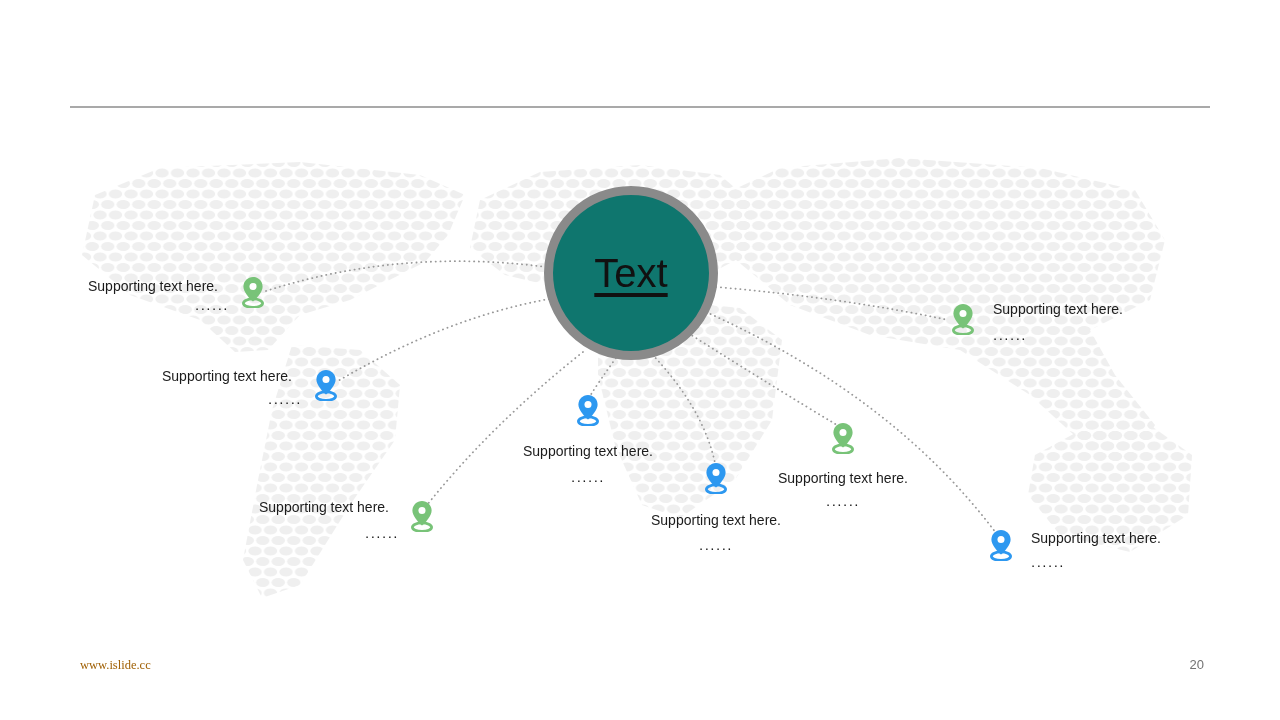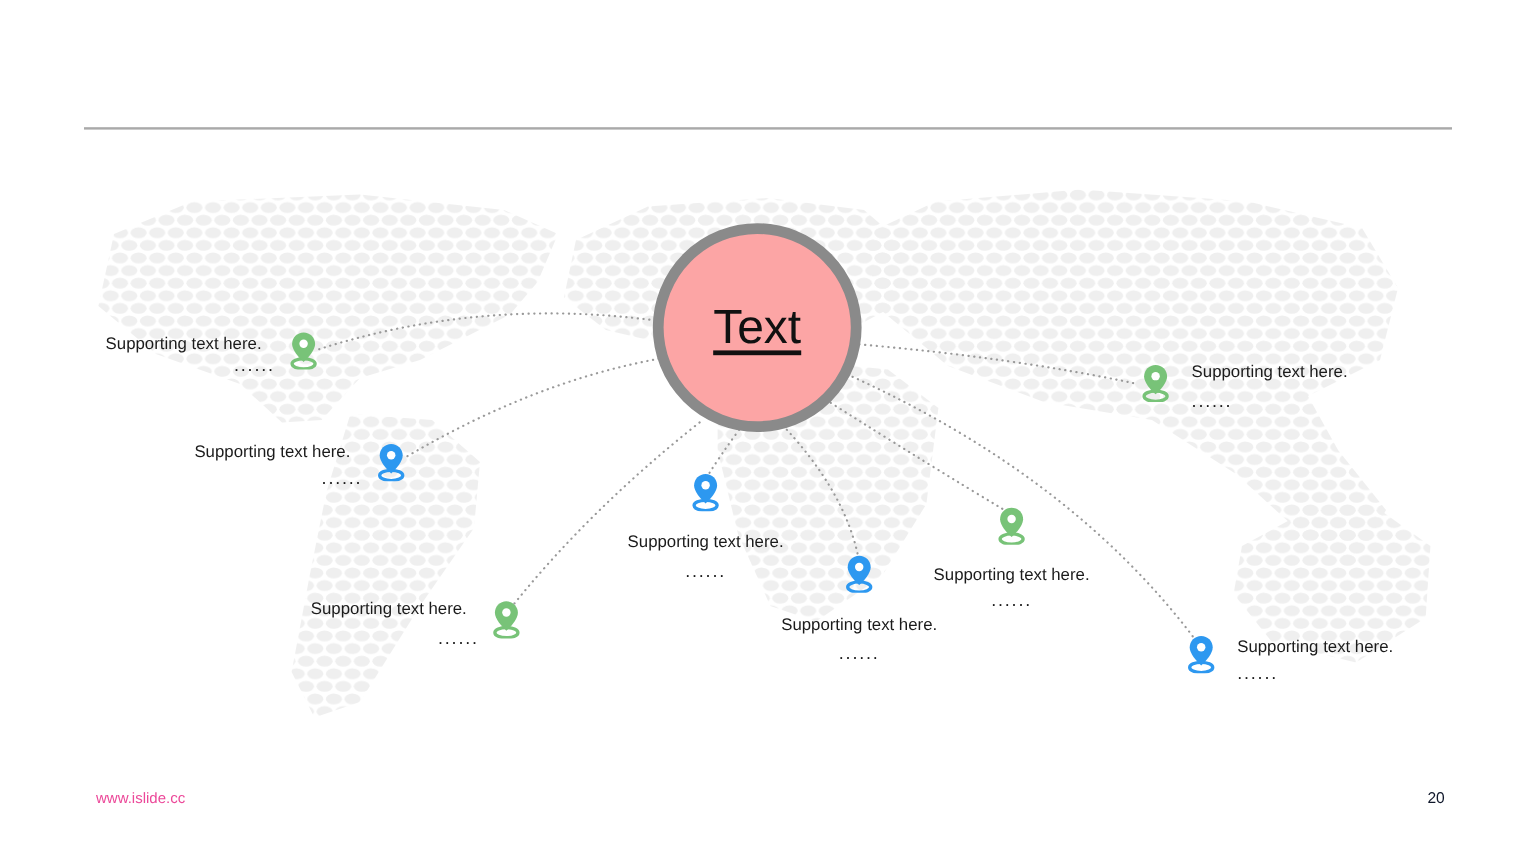--- a/index.html
+++ b/index.html
@@ -11,43 +11,43 @@
   .abs{position:absolute;}
   
   .divider{
     left:70px;top:106px;width:1140px;height:2px;background:#a9a9a9;
   }
   
   .bg-svg{left:0;top:0;width:1280px;height:720px;}
   
   .center-circle{
     left:544px;top:186px;width:156px;height:156px;
-    border:9px solid #8a8a8a;border-radius:50%;background:#fca5a5;
+    border:9px solid #8a8a8a;border-radius:50%;background:#0f766e;
     display:flex;align-items:center;justify-content:center;
   }
   .center-circle .title{
     font-size:40px;color:#111111;text-decoration:underline;
     text-underline-offset:6px;line-height:1;
   }
   
   .pin{width:26px;height:32px;display:block;}
   .pin-green{color:#78C378;}
   .pin-blue{color:#2D98F0;}
   
   .lbl{
     font-size:14px;color:#1b1b1b;white-space:nowrap;line-height:17px;
   }
   .lbl.center{width:136px;text-align:center;}
   .dots6{
     font-size:15px;color:#1b1b1b;letter-spacing:1.5px;line-height:15px;white-space:nowrap;
   }
   .dots6.center{width:136px;text-align:center;}
   
-  .footer-site{left:80px;top:658px;font-size:12.5px;color:#ec4899;}
-  .footer-page{left:1180px;top:657px;width:24px;text-align:right;font-size:13px;color:#0f172a;}
+  .footer-site{left:80px;top:658px;font-size:12.5px;color:#a16207;font-family:Liberation Serif, serif;}
+  .footer-page{left:1180px;top:657px;width:24px;text-align:right;font-size:13px;color:#737373;}
 </style>
 </head>
 <body>
 
 <svg class="abs bg-svg" viewBox="0 0 1280 720" xmlns="http://www.w3.org/2000/svg" aria-hidden="true">
   <defs>
     <pattern id="dots" width="15.5" height="21" patternUnits="userSpaceOnUse">
       <ellipse cx="7" cy="5" rx="6.7" ry="4.5" fill="#efefef"></ellipse>
       <ellipse cx="-0.75" cy="15.5" rx="6.7" ry="4.5" fill="#efefef"></ellipse>
       <ellipse cx="14.75" cy="15.5" rx="6.7" ry="4.5" fill="#efefef"></ellipse>

